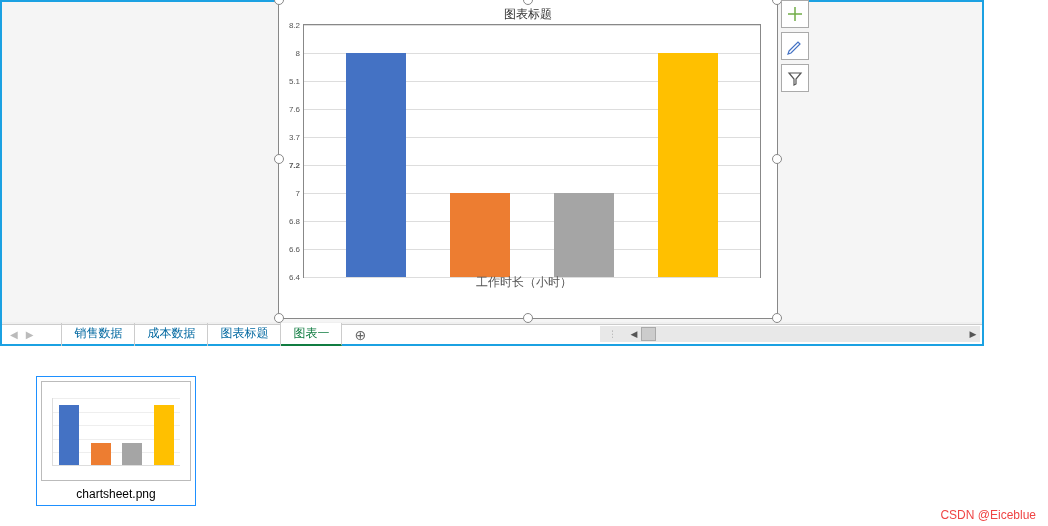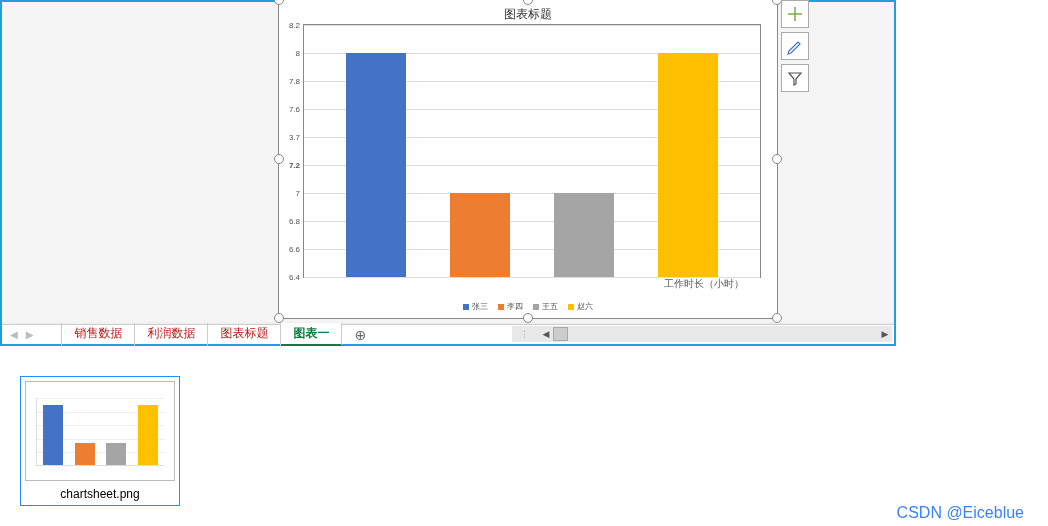--- a/index.html
+++ b/index.html
@@ -1,18 +1,18 @@
 <!DOCTYPE html>
 <html><head>
   <meta charset="utf-8">
   <style>
     * { margin: 0; padding: 0; box-sizing: border-box; }
     body { font-family: "Microsoft YaHei", Arial, sans-serif; font-size: 11px; background: #fff; }
     
-    .app-window { width: 896px; height: 346px; border: 2px solid #1ba1e2; background: #f0f0f0; position: relative; }
+    .app-window { width: 984px; height: 346px; border: 2px solid #1ba1e2; background: #f0f0f0; position: relative; }
     
     .chart-canvas { position: absolute; left: 0; top: 0; right: 0; bottom: 22px; background: #f5f5f5; }
     
     .chart-object { position: absolute; left: 276px; top: -3px; width: 500px; height: 320px; background: #fff; border: 1px solid #888; }
     
     .selection-handle { position: absolute; width: 10px; height: 10px; border: 1px solid #888; border-radius: 50%; background: #fff; }
     .h-tl { left: -5px; top: -5px; } .h-tr { right: -5px; top: -5px; }
     .h-bl { left: -5px; bottom: -5px; } .h-br { right: -5px; bottom: -5px; }
     .h-ml { left: -5px; top: 50%; margin-top: -5px; } .h-mr { right: -5px; top: 50%; margin-top: -5px; }
     .h-tc { top: -5px; left: 50%; margin-left: -5px; } .h-bc { bottom: -5px; left: 50%; margin-left: -5px; }
@@ -20,51 +20,51 @@
     .chart-title { text-align: center; font-size: 12px; padding: 6px 0 2px; color: #333; }
     
     .plot-area { position: absolute; left: 24px; top: 24px; right: 16px; bottom: 40px; border: 1px solid #888; }
     .y-axis { position: absolute; left: -20px; top: 0; bottom: 0; width: 18px; }
     .y-tick { position: absolute; right: 2px; transform: translateY(-50%); font-size: 8px; color: #555; }
     .grid-line { position: absolute; left: 0; right: 0; height: 1px; background: #ddd; }
     
     .bars-area { position: absolute; left: 0; right: 0; top: 0; bottom: 0; display: flex; justify-content: space-around; align-items: flex-end; padding: 0 20px; }
     .bar { width: 60px; }
     
-    .x-label { position: absolute; left: 0; right: 16px; bottom: -14px; text-align: right; font-size: 10px; color: #555; }
+    .x-label { position: absolute; left: 0; right: 16px; bottom: -14px; text-align: center; font-size: 12px; color: #555; }
     
     .legend { position: absolute; left: 0; right: 0; bottom: 6px; display: flex; justify-content: center; gap: 10px; font-size: 8px; color: #555; }
     .legend-item { display: flex; align-items: center; gap: 3px; }
     .swatch { width: 6px; height: 6px; }
     
     .chart-tools { position: absolute; right: -34px; top: 0; width: 30px; }
     .tool-btn { width: 28px; height: 28px; border: 1px solid #aaa; background: #fff; margin-bottom: 4px; display: flex; align-items: center; justify-content: center; cursor: pointer; }
     
     .sheet-tabs { position: absolute; left: 0; right: 0; bottom: 0; height: 20px; background: #fff; border-top: 1px solid #ccc; display: flex; align-items: center; }
     .nav-btns { display: flex; padding: 0 6px; gap: 4px; }
     .nav-arrow { color: #bbb; font-size: 10px; cursor: pointer; padding: 0 2px; }
     .tabs-container { display: flex; margin-left: 20px; }
-    .tab { padding: 2px 12px; border-right: 1px solid #ccc; cursor: pointer; font-size: 12px; color: #b91c1c; }
+    .tab { padding: 2px 12px; border-right: 1px solid #ccc; cursor: pointer; font-size: 12px; color: #0369a1; }
     .tab:first-child { border-left: 1px solid #ccc; }
-    .tab.active { color: #107c41; border-bottom: 2px solid #107c41; font-weight: bold; background: #fff; }
+    .tab.active { color: #107c41; border-bottom: 2px solid #107c41; font-weight: normal; background: #fff; }
     .add-tab { padding: 0 12px; color: #666; font-size: 14px; cursor: pointer; }
     .scroll-track { position: absolute; right: 2px; bottom: 2px; height: 16px; width: 380px; background: #e8e8e8; display: flex; align-items: center; }
     .scroll-thumb { width: 15px; height: 14px; background: #ccc; border: 1px solid #aaa; }
     .scroll-btn { width: 14px; height: 14px; display:flex; align-items:center; justify-content:center; font-size: 9px; color:#555; }
     .drag-handle { color:#aaa; font-size:9px; padding:0 8px; letter-spacing:2px; }
     
-    .file-thumb { position: absolute; left: 20px; top: 376px; width: 160px; border: 1px solid #1e90ff; padding: 4px; background:#fff; }
+    .file-thumb { position: absolute; left: 36px; top: 376px; width: 160px; border: 1px solid #1e90ff; padding: 4px; background:#fff; }
     .thumb-img { width: 150px; height: 100px; border: 1px solid #bbb; background: #fff; position: relative; padding: 10px 8px 4px; }
     .thumb-bars { position: absolute; left: 10px; right: 10px; top: 16px; bottom: 14px; display: flex; justify-content: space-around; align-items: flex-end; border-left:1px solid #ddd; border-bottom:1px solid #ddd; }
     .tbar { width: 20px; }
     .thumb-lines { position:absolute; left:10px; right:10px; top:16px; bottom:14px; }
     .tline { position:absolute; left:0; right:0; height:1px; background:#eee; }
     .thumb-caption { text-align: center; font-size: 12px; padding-top: 6px; }
     
-    .watermark { position: absolute; right: 24px; bottom: 4px; color: #3b82f6; font-size: 16px; }
+    .watermark { position: absolute; right: 12px; bottom: 4px; color: #ef4444; font-size: 12px; }
   </style>
 </head>
 <body>
 
 <div class="app-window">
   <div class="chart-canvas">
     <div class="chart-object">
       <div class="selection-handle h-tl"></div>
       <div class="selection-handle h-tr"></div>
       <div class="selection-handle h-bl"></div>
@@ -78,21 +78,21 @@
 
       <div class="plot-area">
         <div class="y-axis" id="yaxis">
             <div class="y-tick" style="top: 100%;">6.4</div>
             <div class="y-tick" style="top: 88.8889%;">6.6</div>
             <div class="y-tick" style="top: 77.7778%;">6.8</div>
             <div class="y-tick" style="top: 66.6667%;">7</div>
             <div class="y-tick" style="top: 55.5556%; font-weight: bold;">7.2</div>
             <div class="y-tick" style="top: 44.4444%;">3.7</div>
             <div class="y-tick" style="top: 33.3333%; margin-left: 29px;">7.6</div>
-            <div class="y-tick" style="top: 22.2222%;">7.8</div>
+            <div class="y-tick" style="top: 22.2222%;">5.1</div>
             <div class="y-tick" style="top: 11.1111%;">8</div>
             <div class="y-tick" style="top: 0%;">8.2</div>
           </div>
         <div id="gridlines">
             <div class="grid-line" style="top: 100%;"></div>
             <div class="grid-line" style="top: 88.8889%;"></div>
             <div class="grid-line" style="top: 77.7778%;"></div>
             <div class="grid-line" style="top: 66.6667%;"></div>
             <div class="grid-line" style="top: 55.5556%;"></div>
             <div class="grid-line" style="top: 44.4444%;"></div>
@@ -103,38 +103,20 @@
           </div>
         <div class="bars-area" id="bars">
             <div class="bar" style="height: 88.8889%; background: rgb(68, 114, 196);"></div>
             <div class="bar" style="height: 33.3333%; background: rgb(237, 125, 49);"></div>
             <div class="bar" style="height: 33.3333%; background: rgb(165, 165, 165);"></div>
             <div class="bar" style="height: 88.8889%; background: rgb(255, 192, 0);"></div>
           </div>
         <div class="x-label">工作时长（小时）</div>
       </div>
 
-      <div class="legend" id="legend">
-          <div class="legend-item">
-            <span class="swatch" style="background: rgb(68, 114, 196);"></span>
-            <span>张三</span>
-          </div>
-          <div class="legend-item">
-            <span class="swatch" style="background: rgb(237, 125, 49);"></span>
-            <span>李四</span>
-          </div>
-          <div class="legend-item">
-            <span class="swatch" style="background: rgb(165, 165, 165);"></span>
-            <span>王五</span>
-          </div>
-          <div class="legend-item">
-            <span class="swatch" style="background: rgb(255, 192, 0);"></span>
-            <span>赵六</span>
-          </div>
-        </div>
 
       <div class="chart-tools">
         <div class="tool-btn">
           <svg width="18" height="18">
               <line x1="9" y1="2" x2="9" y2="16" stroke="#70ad47" stroke-width="1.5"></line>
               <line x1="2" y1="9" x2="16" y2="9" stroke="#70ad47" stroke-width="1.5"></line>
             </svg>
         </div>
         <div class="tool-btn">
           <svg width="18" height="18">
@@ -150,21 +132,21 @@
     </div>
   </div>
 
   <div class="sheet-tabs">
     <div class="nav-btns">
       <span class="nav-arrow">◀</span>
       <span class="nav-arrow">▶</span>
     </div>
     <div class="tabs-container" id="tabs">
         <div class="tab">销售数据</div>
-        <div class="tab">利润数据</div>
+        <div class="tab">成本数据</div>
         <div class="tab">图表标题</div>
         <div class="tab active">图表一</div>
       </div>
     <div class="add-tab">⊕</div>
     <div class="scroll-track">
       <span class="drag-handle">⋮</span>
       <span class="scroll-btn">◀</span>
       <div class="scroll-thumb"></div>
       <div style="flex:1"></div>
       <span class="scroll-btn">▶</span>

